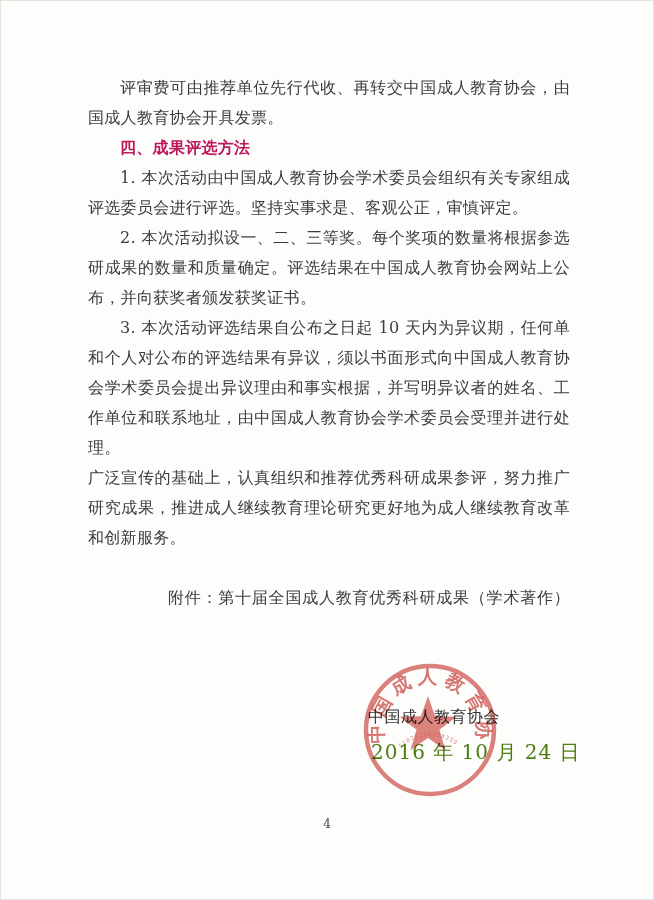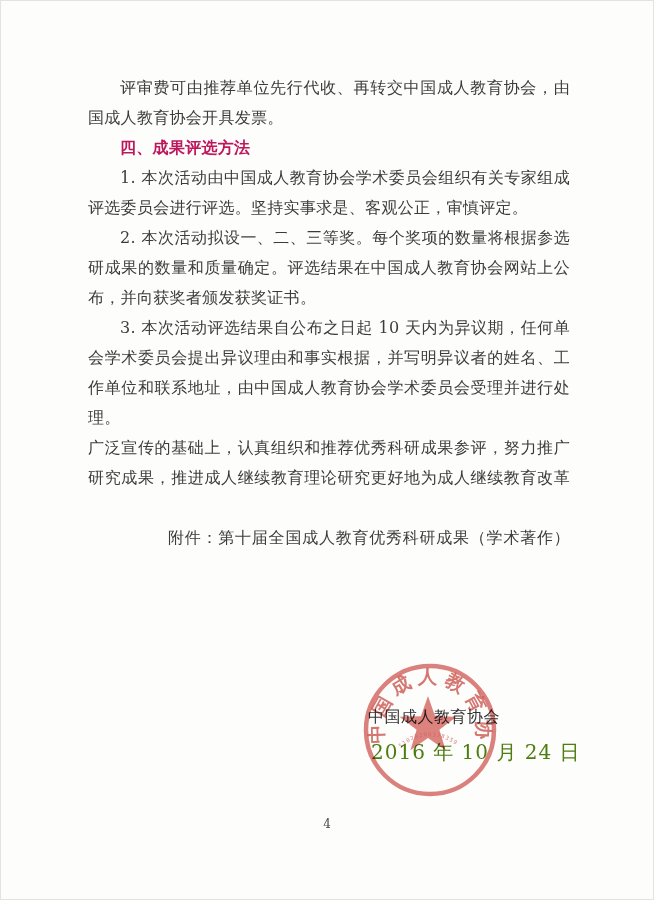--- a/index.html
+++ b/index.html
@@ -62,27 +62,29 @@
         <div class="line first-indent">1. 本次活动由中国成人教育协会学术委员会组织有关专家组成</div>
         <div class="line last">评选委员会进行评选。坚持实事求是、客观公正，审慎评定。</div>
       </div>
       <div class="para body">
         <div class="line first-indent">2. 本次活动拟设一、二、三等奖。每个奖项的数量将根据参选科</div>
         <div class="line">研成果的数量和质量确定。评选结果在中国成人教育协会网站上公</div>
         <div class="line last">布，并向获奖者颁发获奖证书。</div>
       </div>
       <div class="para body">
         <div class="line first-indent">3. 本次活动评选结果自公布之日起 10 天内为异议期，任何单位</div>
+        <div class="line">和个人对公布的评选结果有异议，须以书面形式向中国成人教育协</div>
         <div class="line">会学术委员会提出异议理由和事实根据，并写明异议者的姓名、工</div>
         <div class="line">作单位和联系地址，由中国成人教育协会学术委员会受理并进行处</div>
         <div class="line last">理。</div>
       </div>
       <div class="para body">
         <div class="line">广泛宣传的基础上，认真组织和推荐优秀科研成果参评，努力推广</div>
         <div class="line">研究成果，推进成人继续教育理论研究更好地为成人继续教育改革</div>
+        <div class="line last">和创新服务。</div>
       </div>
       <div class="para attachment">
         <div class="line first-indent">附件：第十届全国成人教育优秀科研成果（学术著作）评选申</div>
       </div>
     </div>
 
   <div class="signature-org">中国成人教育协会</div>
 
   <div class="signature-date">2016 年 10 月 24 日</div>
 

